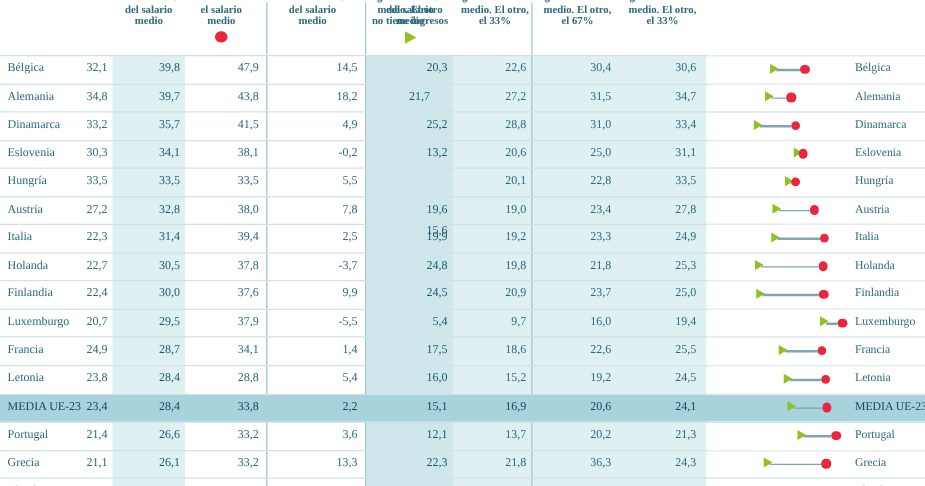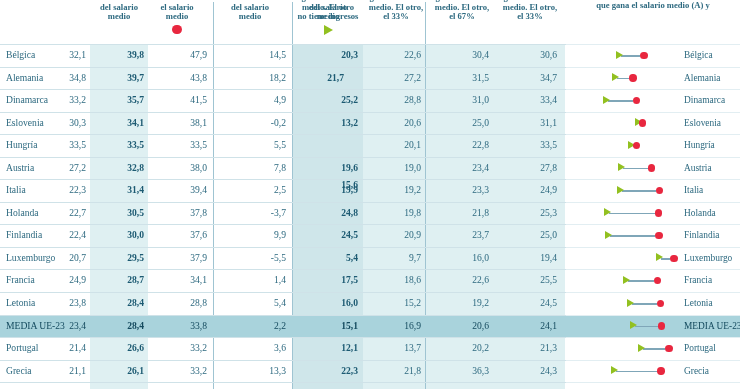--- a/index.html
+++ b/index.html
@@ -52,21 +52,21 @@
     color:#2e6a80;
     white-space:nowrap;
   }
   .cell{
     position:absolute;top:4px;
     font-size:9.6px;line-height:12px;
     text-align:right;
     color:#2e6a80;
     white-space:nowrap;
   }
-  .cell.b{font-weight:bold;color:#1c5a72;}
+  .cell.b{font-weight:normal;color:#1c5a72;}
 
   
   .chart{position:absolute;left:566px;top:44px;width:174px;z-index:3;}
   .crow{
     position:relative;height:21.55px;
     border-bottom:1px solid #e2eef2;
   }
   .crow:first-child{border-top:1px solid #e2eef2;}
   .crow.media{background:#a9d3dc;}
   .conn{
@@ -164,21 +164,20 @@
     </div>
 
     <div class="hcell" style="left:496px;width:68px;">
       <span class="h-toprow">gana el salario</span>
       <span class="h-toprow">medio. El otro,</span>
       <span class="h-toprow">el 33%</span>
     </div>
 
     <div class="hcell" style="left:566px;width:174px;top:-9px;">
       <span class="h-toprow">Diferencia entre un soltero sin hijos</span>
-      <span class="h-toprow">que gana el salario medio (A) y</span>
     </div>
   </div>
 
   <div class="rows" id="rows-host">
       <div class="row">
         <div class="ctry">Bélgica</div>
         <div class="cell" style="right: 654px;">32,1</div>
         <div class="cell b" style="right: 596px;">39,8</div>
         <div class="cell" style="right: 533px;">47,9</div>
         <div class="cell" style="right: 454px;">14,5</div>

